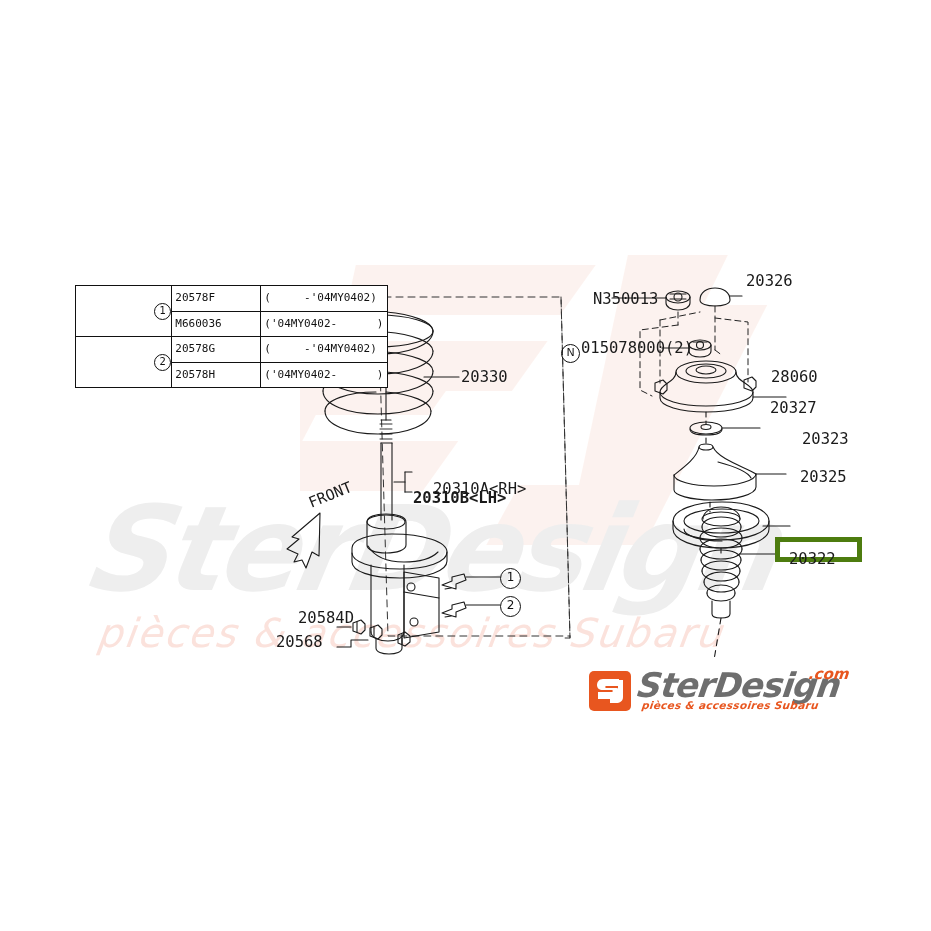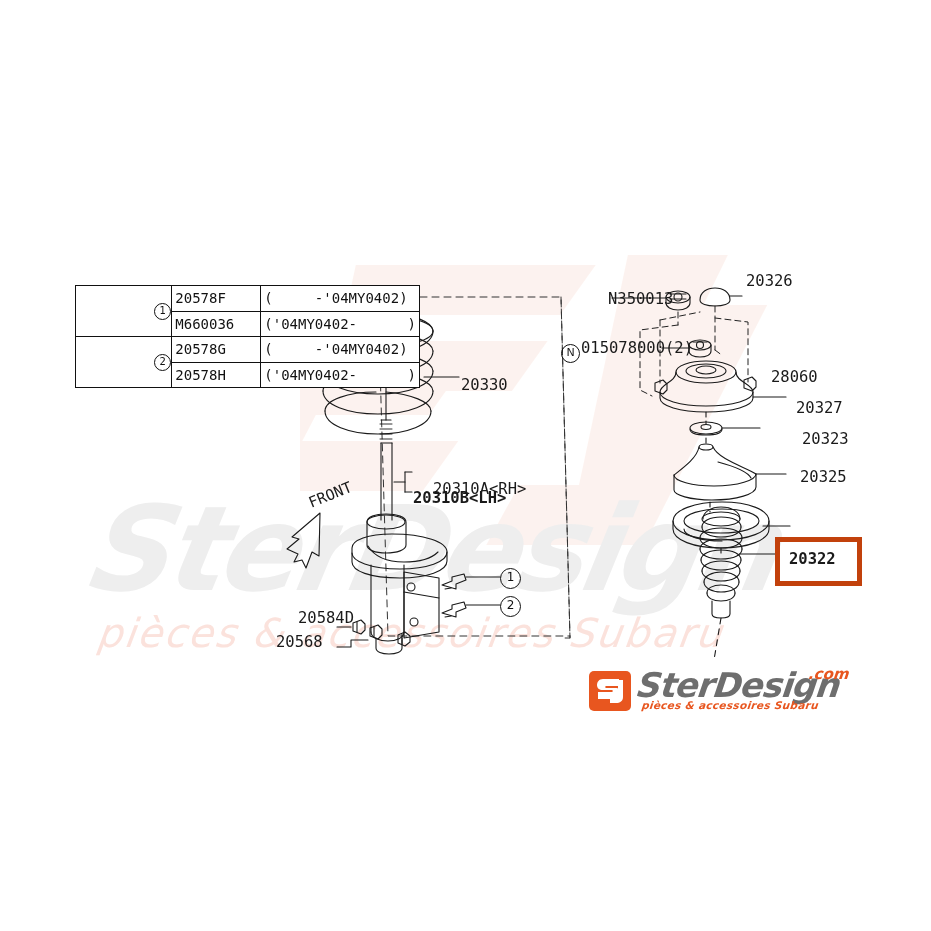--- a/index.html
+++ b/index.html
@@ -24,21 +24,21 @@
   
   #art{position:absolute;left:0;top:0;width:931px;height:931px;}
 
   
   #parts-table{
     position:absolute;left:75px;top:285px;border-collapse:collapse;
     font-family:"DejaVu Sans Mono",monospace;background:transparent;
   }
   #parts-table td{
     border:1px solid #111;padding:0 3px;height:16px;line-height:16px;
-    font-size:14px;color:#111;white-space:pre;background:#fff;
+    font-size:11px;color:#111;white-space:pre;background:#fff;
   }
   #parts-table td.idx{
     width:22px;text-align:center;padding:0;font-size:13px;background:#fff;
   }
   #parts-table td.pn{width:82px;}
   #parts-table td.rng{width:118px;}
   .circnum{display:inline-block;width:15px;height:15px;line-height:14px;
     border:1.3px solid #111;border-radius:50%;text-align:center;font-size:10px;
     font-family:"DejaVu Sans",sans-serif;}
 
@@ -55,22 +55,22 @@
     font-family:"DejaVu Sans",sans-serif;color:#111;background:transparent;
   }
   .nbadge{
     display:inline-block;width:17px;height:17px;border:1.3px solid #111;
     border-radius:50%;text-align:center;line-height:16px;font-size:11px;
     font-family:"DejaVu Sans",sans-serif;vertical-align:-3px;margin-right:1px;
   }
 
   
   #highlight-20322{
-    position:absolute;left:775px;top:537px;width:87px;height:49px;
-    border:5px solid #c2410c;box-sizing:border-box;background:transparent;font-weight:bold;
+    position:absolute;left:775px;top:537px;width:87px;height:25px;
+    border:5px solid #4d7c0f;box-sizing:border-box;background:transparent;
   }
   #highlight-20322 .lbl{left:9px;top:8px;position:absolute;}
 
   
   #front-label{
     position:absolute;left:306px;top:495px;font-family:"DejaVu Sans Mono",monospace;
     font-size:15px;color:#1a1a1a;transform:rotate(-22deg);transform-origin:left top;
   }
 
   
@@ -355,36 +355,36 @@
         <td class="pn">20578G</td>
         <td class="rng">(     -'04MY0402)</td>
       </tr>
       <tr>
         <td class="pn">20578H</td>
         <td class="rng">('04MY0402-      )</td>
       </tr>
     </tbody>
   </table>
 
-  <div class="lbl" style="left:461px;top:368px;margin-top:8px;">20330</div>
+  <div class="lbl" style="left:461px;top:368px;">20330</div>
 
   <div class="lbl" style="left:413px;top:480px;margin-left:20px;">20310A&lt;RH&gt;</div>
   <div class="lbl" style="left:413px;top:489px;font-weight:bold;">20310B&lt;LH&gt;</div>
 
-  <div class="lbl" style="left:593px;top:290px;margin-left:15px;">N350013</div>
+  <div class="lbl" style="left:593px;top:290px;">N350013</div>
 
   <div class="lbl" style="left:746px;top:272px;">20326</div>
 
   <div class="lbl" style="left:561px;top:339px;">
     <span class="nbadge">N</span><span>015078000(2)</span>
   </div>
 
   <div class="lbl" style="left:771px;top:368px;">28060</div>
 
-  <div class="lbl" style="left:770px;top:399px;margin-left:26px;">20327</div>
+  <div class="lbl" style="left:770px;top:399px;">20327</div>
 
   <div class="lbl" style="left:794px;top:430px;margin-left:8px;">20323</div>
 
   <div class="lbl" style="left:800px;top:468px;">20325</div>
 
   <div class="lbl" style="left:298px;top:609px;">20584D</div>
 
   <div class="lbl" style="left:276px;top:633px;">20568</div>
 
   <div class="bullet" style="left:500px;top:568px;">1</div>

